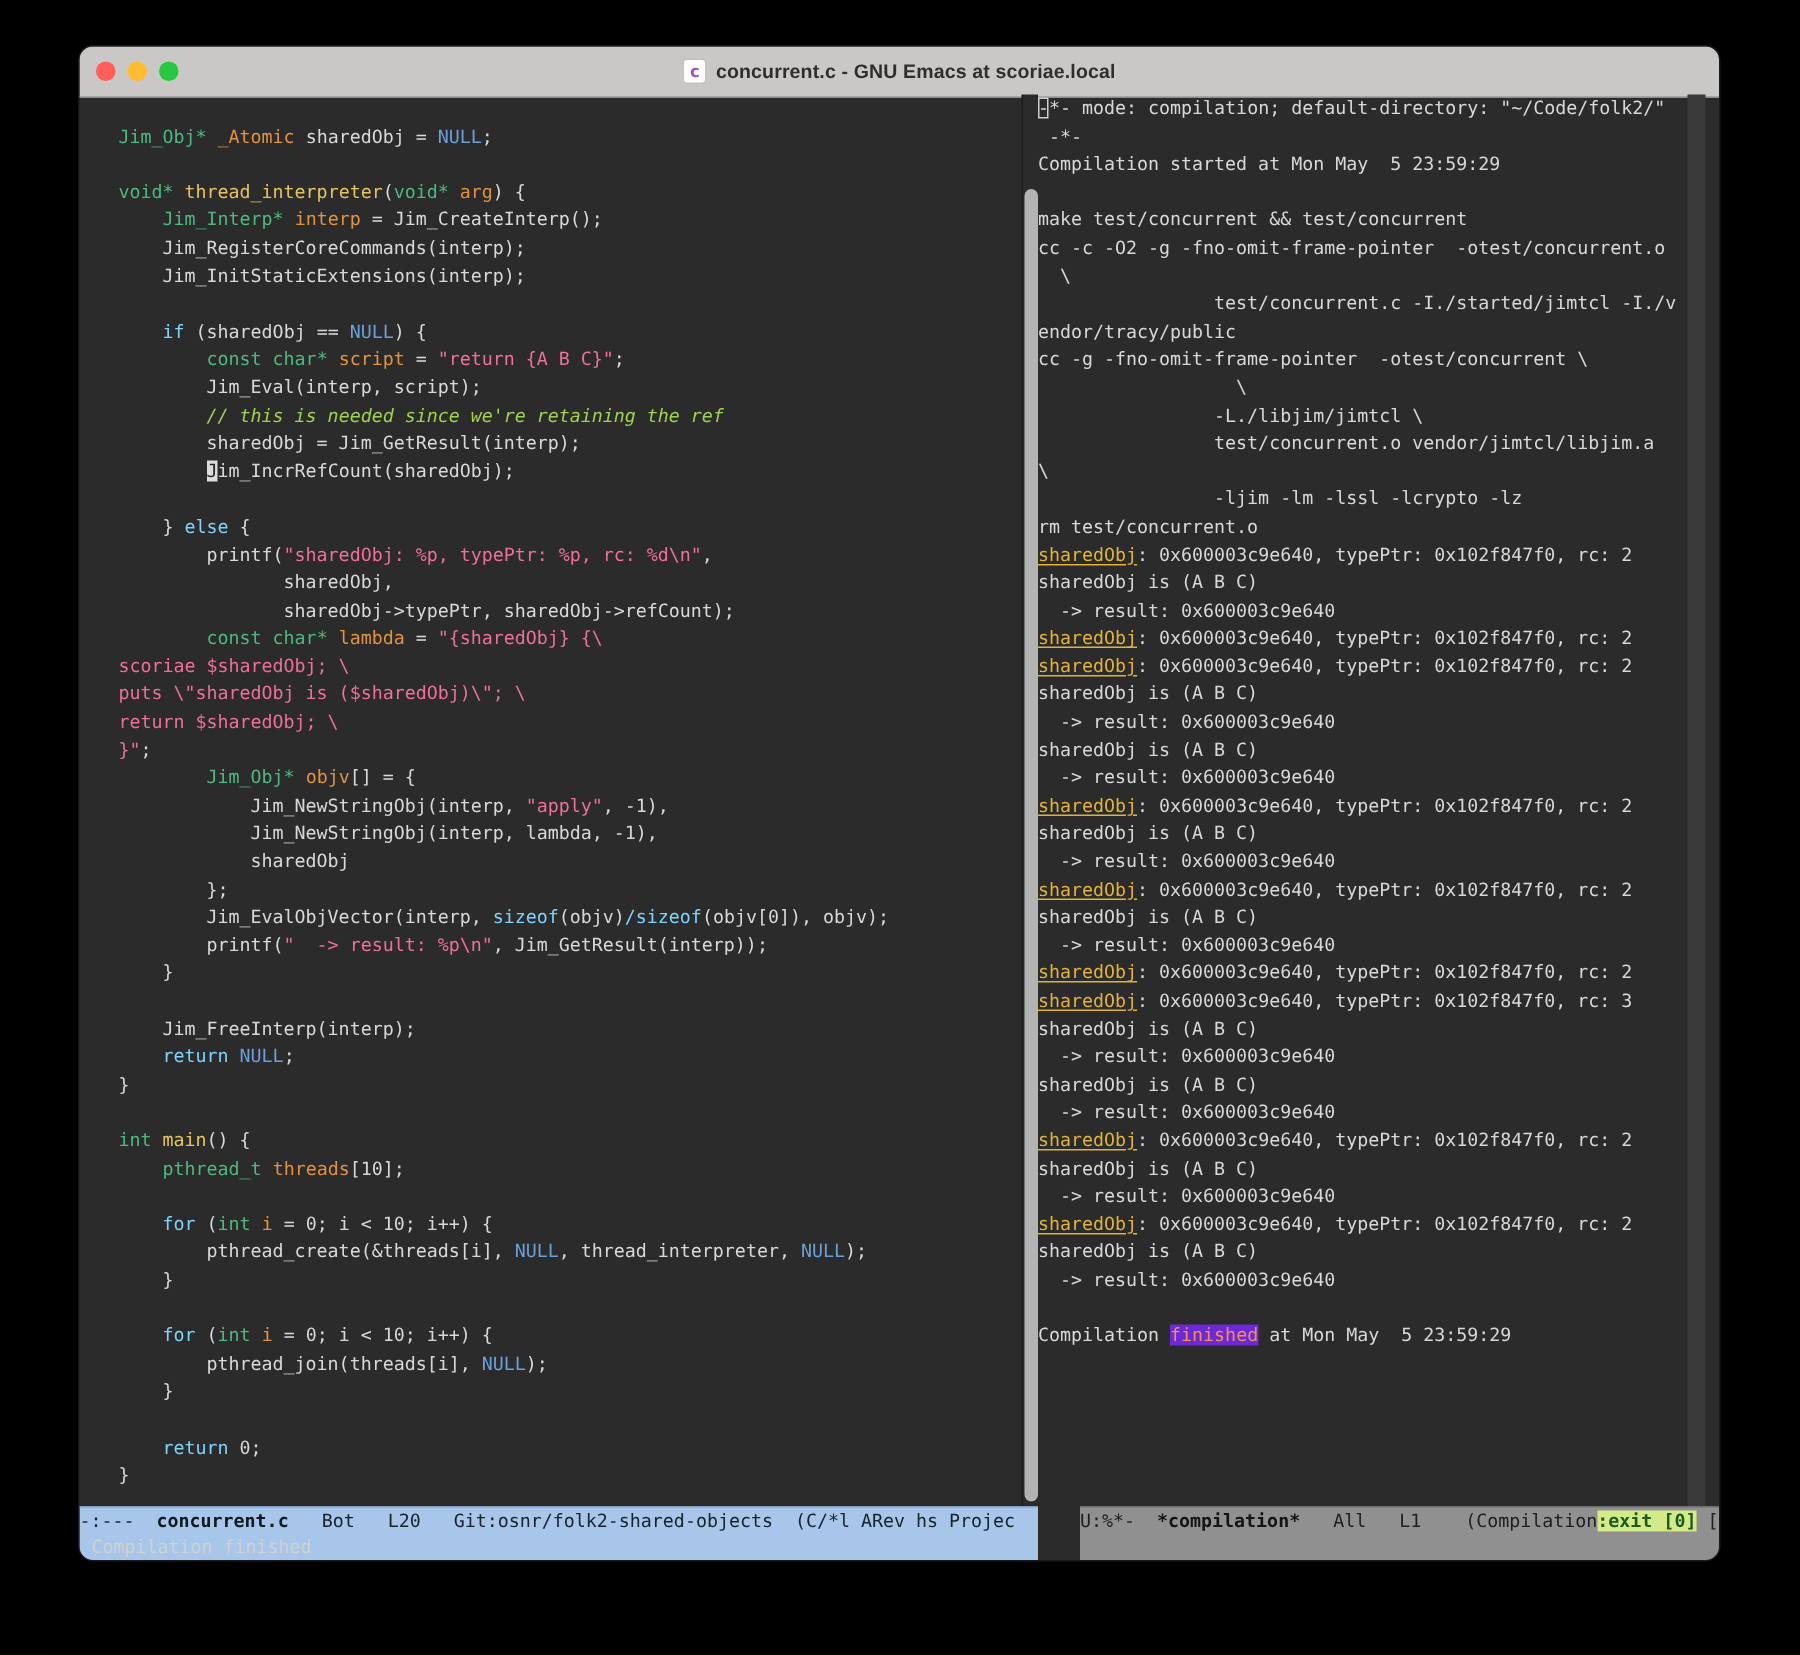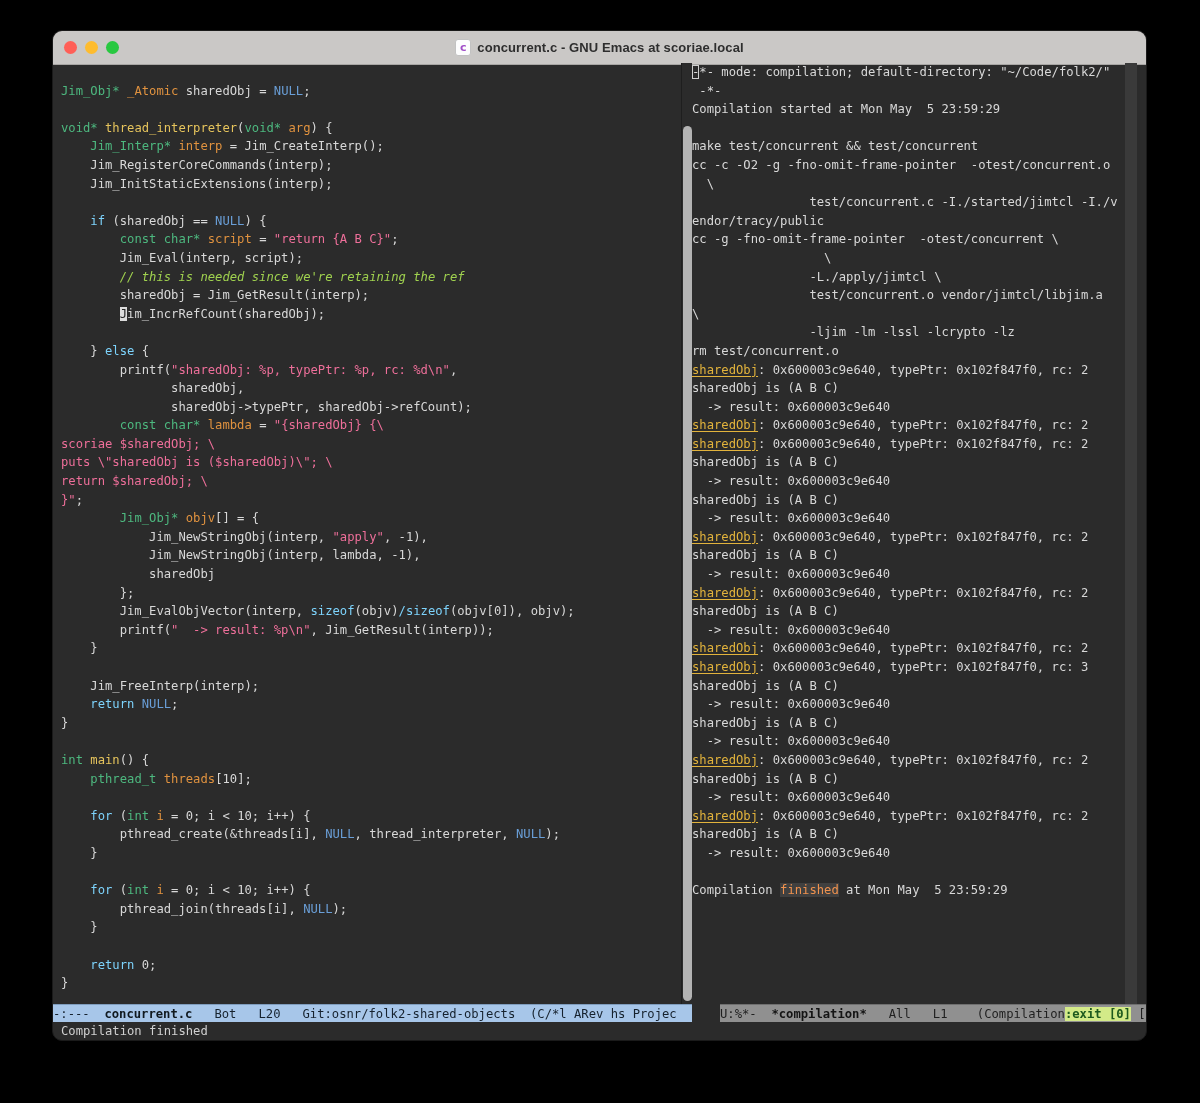--- a/index.html
+++ b/index.html
@@ -13,45 +13,45 @@
             border-bottom:1px solid #a8a6a4;display:flex;align-items:center;box-sizing:border-box;}
   .lights{position:absolute;left:11px;top:0;height:100%;display:flex;align-items:center;gap:8px;}
   .light{width:13px;height:13px;border-radius:50%;}
   .titlewrap{margin:0 auto;display:flex;align-items:center;gap:6px;}
   .proxyicon{width:16px;height:17px;background:#fdfdfd;border:1px solid #c2c2c2;border-radius:3px;
              display:flex;align-items:center;justify-content:center;
              font:bold 11px "DejaVu Sans",sans-serif;color:#a24fc8;box-sizing:border-box;}
   .titletext{font:bold 13px "Liberation Sans","DejaVu Sans",sans-serif;color:#2e2e2e;letter-spacing:.1px;}
   
   .pane{position:absolute;top:32px;overflow:hidden;}
-  .pane-left{left:0;width:628px;height:941px;padding-left:8px;box-sizing:border-box;}
+  .pane-left{left:0;width:628px;height:941px;padding-left:26px;box-sizing:border-box;}
   .pane-right{left:639px;width:433px;height:941px;box-sizing:border-box;}
   .bufline{height:18.6px;line-height:18.6px;white-space:pre;font-size:12.2px;color:#d8d8d8;position:relative;}
   .tok-df{color:#d8d8d8}
   .tok-ty{color:#4db87f}
   .tok-kw{color:#7dd3fc}
   .tok-fn{color:#e6c45c}
   .tok-va{color:#e0923f}
   .tok-st{color:#ee6f9a}
   .tok-co{color:#a0d24f;font-style:italic}
   .tok-cn{color:#6a9fd8}
   .tok-wa{color:#e2b33c;text-decoration:underline;text-underline-offset:2px;}
-  .tok-hl{color:#f0924e;background:#404040;}
+  .tok-hl{color:#f0924e;background:#6d28d9;}
   .tok-cur{background:#dcdcdc;color:#262626;}
   .tok-hcur{outline:1px solid #cfcfcf;outline-offset:-1px;}
   
   .fringe{position:absolute;top:0;font:10px "DejaVu Sans",sans-serif;color:#9c9c9c;line-height:18.6px;}
   .fl{left:-10px;}
   
   .vdivider{position:absolute;left:628px;top:32px;width:1px;height:941px;background:#1e1e1e;}
   .sb-left{position:absolute;left:629px;top:32px;width:10px;height:941px;background:#2b2b2b;}
   .sb-left .thumb{position:absolute;left:0.5px;top:63px;width:9px;height:875px;background:#b3b3b3;border-radius:5px;}
   .strip-right{position:absolute;left:1072px;top:32px;width:12px;height:941px;background:#3a3a3a;}
   
-  .modeline{position:absolute;top:973px;height:18px;line-height:18px;white-space:pre;overflow:hidden;
+  .modeline{position:absolute;top:973px;height:36px;line-height:18px;white-space:pre;overflow:hidden;
             font-size:12.2px;box-sizing:border-box;}
   .ml-left{left:0;width:639px;background:#a7c6e9;border-top:1px solid #7e9cbd;}
   .ml-left .tok-ml{color:#16222e}
   .ml-left .tok-mlb{color:#10191f;font-weight:bold}
   .ml-right{left:639px;width:456px;background:#909090;border-top:1px solid #6f6f6f;margin-left:28px;}
   .ml-right .tok-ml{color:#1f1f1f}
   .ml-right .tok-mlb{color:#141414;font-weight:bold}
   .tok-exit{background:#d3ea88;color:#1e5a1e;font-weight:bold;}
   .tok-err{background:#e04848;color:#1d1d1d;font-weight:bold;}
   
@@ -139,21 +139,21 @@
         <div class="bufline"><span class="tok-df"> -*-</span><span class="fringe fl">↩</span></div>
         <div class="bufline"><span class="tok-df">Compilation started at Mon May  5 23:59:29</span></div>
         <div class="bufline"></div>
         <div class="bufline"><span class="tok-df">make test/concurrent &amp;&amp; test/concurrent</span></div>
         <div class="bufline"><span class="tok-df">cc -c -O2 -g -fno-omit-frame-pointer  -otest/concurrent.o</span></div>
         <div class="bufline"><span class="tok-df">  \</span><span class="fringe fl">↩</span></div>
         <div class="bufline"><span class="tok-df">                test/concurrent.c -I./started/jimtcl -I./v</span></div>
         <div class="bufline"><span class="tok-df">endor/tracy/public</span><span class="fringe fl">↩</span></div>
         <div class="bufline"><span class="tok-df">cc -g -fno-omit-frame-pointer  -otest/concurrent \</span></div>
         <div class="bufline"><span class="tok-df">                  \</span></div>
-        <div class="bufline"><span class="tok-df">                -L./apply/jimtcl \</span></div>
+        <div class="bufline"><span class="tok-df">                -L./libjim/jimtcl \</span></div>
         <div class="bufline"><span class="tok-df">                test/concurrent.o vendor/jimtcl/libjim.a </span></div>
         <div class="bufline"><span class="tok-df">\</span><span class="fringe fl">↩</span></div>
         <div class="bufline"><span class="tok-df">                -ljim -lm -lssl -lcrypto -lz</span></div>
         <div class="bufline"><span class="tok-df">rm test/concurrent.o</span></div>
         <div class="bufline"><span class="tok-wa">sharedObj</span><span class="tok-df">: 0x600003c9e640, typePtr: 0x102f847f0, rc: 2</span></div>
         <div class="bufline"><span class="tok-df">sharedObj is (A B C)</span></div>
         <div class="bufline"><span class="tok-df">  -&gt; result: 0x600003c9e640</span></div>
         <div class="bufline"><span class="tok-wa">sharedObj</span><span class="tok-df">: 0x600003c9e640, typePtr: 0x102f847f0, rc: 2</span></div>
         <div class="bufline"><span class="tok-wa">sharedObj</span><span class="tok-df">: 0x600003c9e640, typePtr: 0x102f847f0, rc: 2</span></div>
         <div class="bufline"><span class="tok-df">sharedObj is (A B C)</span></div>

